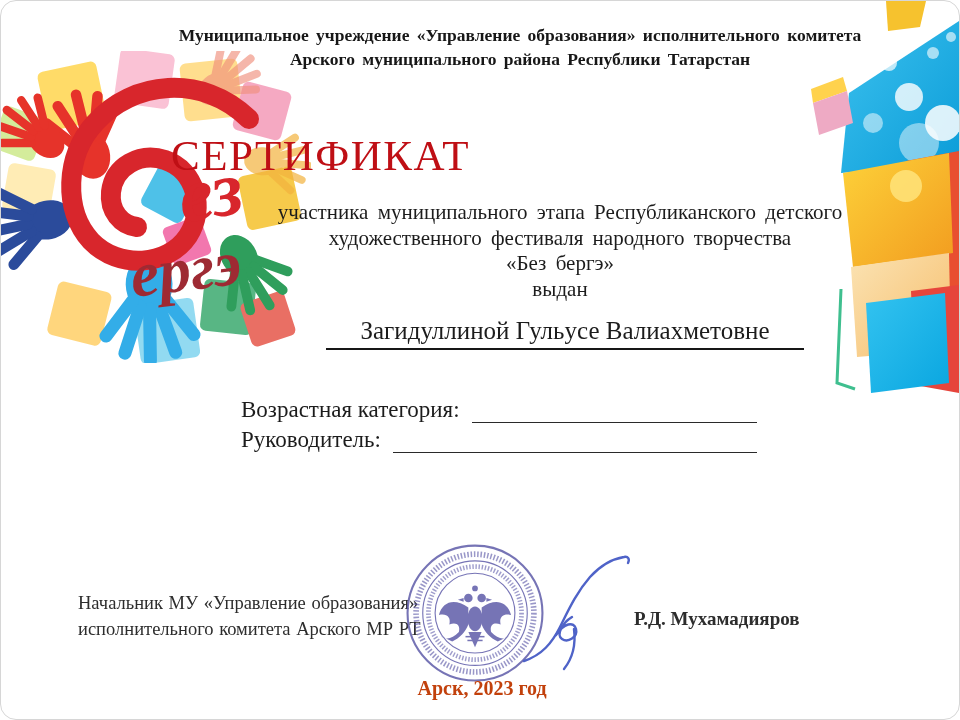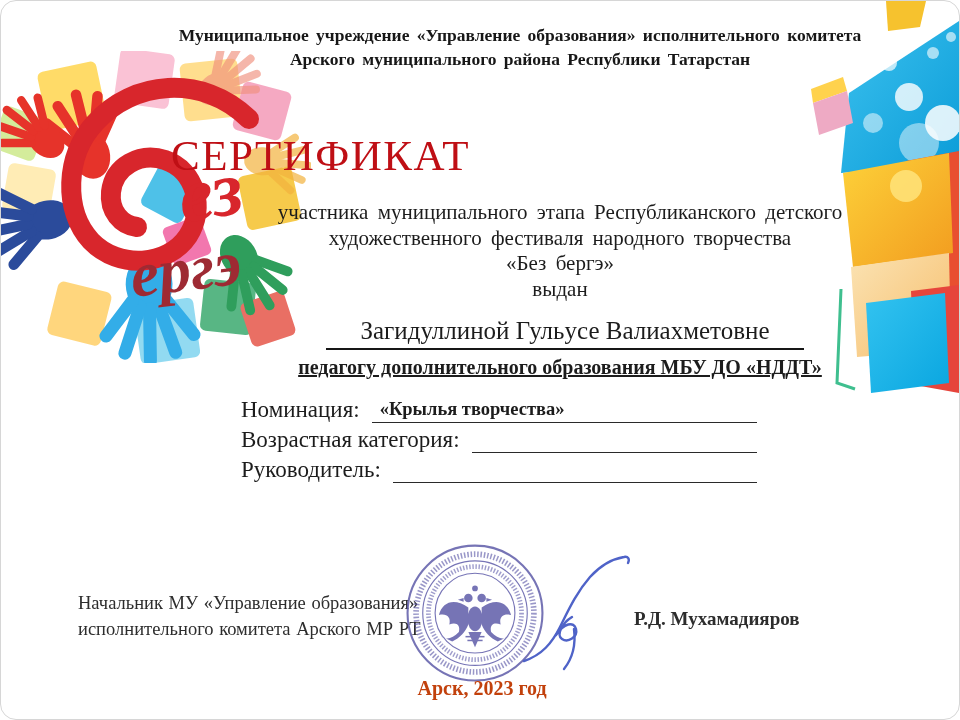--- a/index.html
+++ b/index.html
@@ -132,27 +132,22 @@
   <div class="layer title">СЕРТИФИКАТ</div>
 
   <div class="layer body-text">
     <div>участника  муниципального  этапа Республиканского  детского</div>
     <div>художественного  фестиваля народного творчества</div>
     <div>«Без бергэ»</div>
     <div>выдан</div>
   </div>
 
   <div class="layer name">Загидуллиной Гульусе Валиахметовне</div>
-  <div class="layer role">педагогу дополнительного образования МБУ ДО «НДДТ»</div>
 
   <div class="layer fields">
-    <div class="field-row">
-      <span class="field-label">Номинация:</span>
-      <span class="field-line">«Крылья творчества»</span>
-    </div>
     <div class="field-row">
       <span class="field-label">Возрастная категория:</span>
       <span class="field-line"></span>
     </div>
     <div class="field-row">
       <span class="field-label">Руководитель:</span>
       <span class="field-line"></span>
     </div>
   </div>
 

